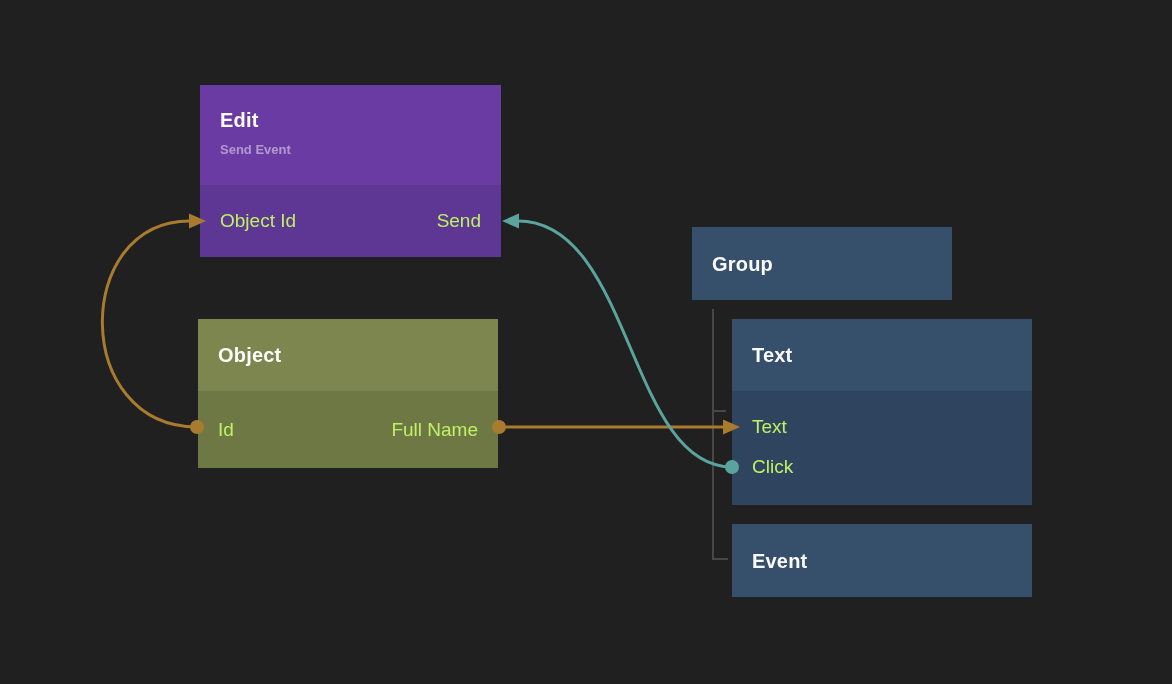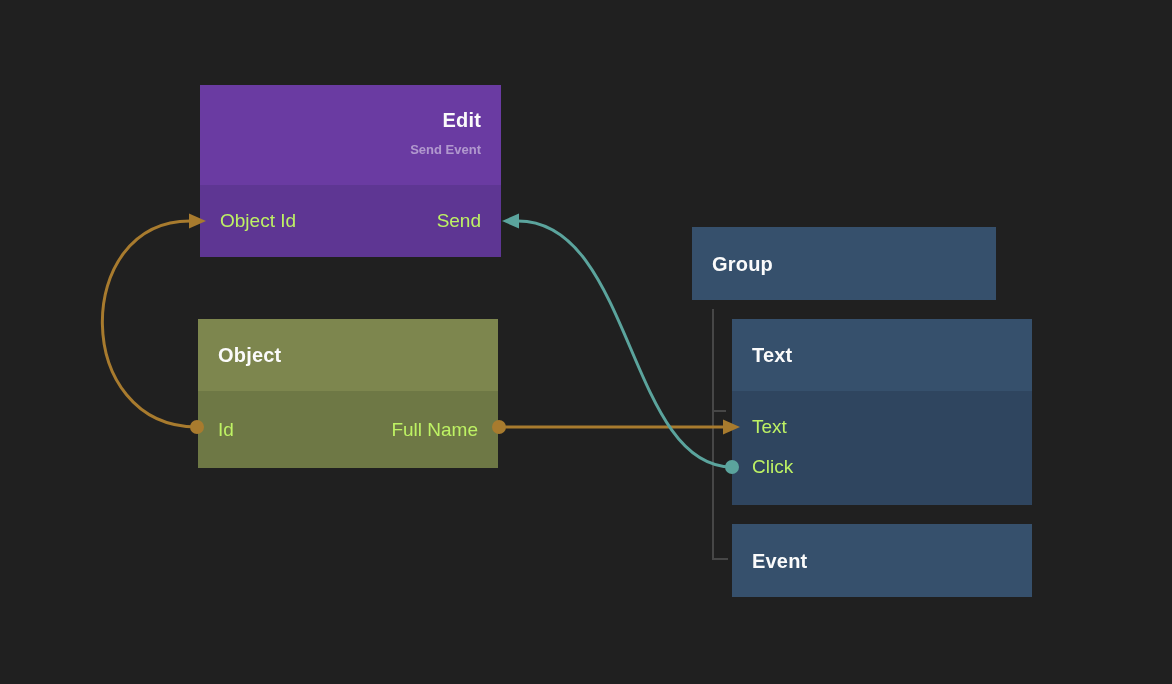--- a/index.html
+++ b/index.html
@@ -45,32 +45,32 @@
     justify-content: space-between;
     align-items: center;
     padding: 0 20px;
     font-size: 19px;
     color: #bef264;
   }
   .port-label { white-space: nowrap; }
 
   
   #node-edit { left: 200px; top: 85px; width: 301px; }
-  #node-edit .node-header { height: 100px; background: #6a3ba2; text-align: right; }
+  #node-edit .node-header { height: 100px; background: #6a3ba2; }
   #node-edit .node-body   { height: 72px;  background: #5e3693; display: flex; align-items: center; }
   #node-edit .port-row    { width: 100%; }
 
   
   #node-object { left: 198px; top: 319px; width: 300px; }
   #node-object .node-header { height: 72px; background: #7d864e; }
   #node-object .node-body   { height: 77px; background: #6e7845; display: flex; align-items: center; }
   #node-object .port-row    { width: 100%; }
 
   
-  #node-group { left: 692px; top: 227px; width: 304px; }
+  #node-group { left: 692px; top: 227px; width: 260px; }
   #node-group .node-header { height: 73px; background: #36506c; }
 
   
   #node-text { left: 732px; top: 319px; width: 300px; }
   #node-text .node-header { height: 72px; background: #36506c; }
   #node-text .node-body   { height: 114px; background: #2f455f; padding-top: 16px; }
   #node-text .port-row    { height: 40px; }
 
   
   #node-button { left: 732px; top: 524px; width: 300px; }

